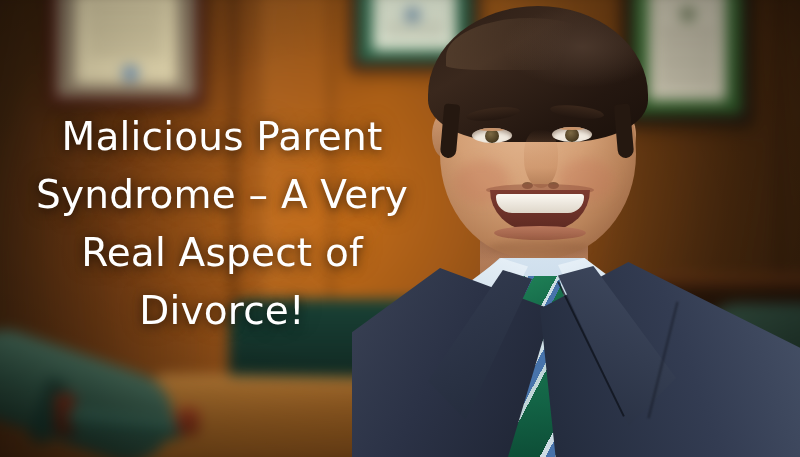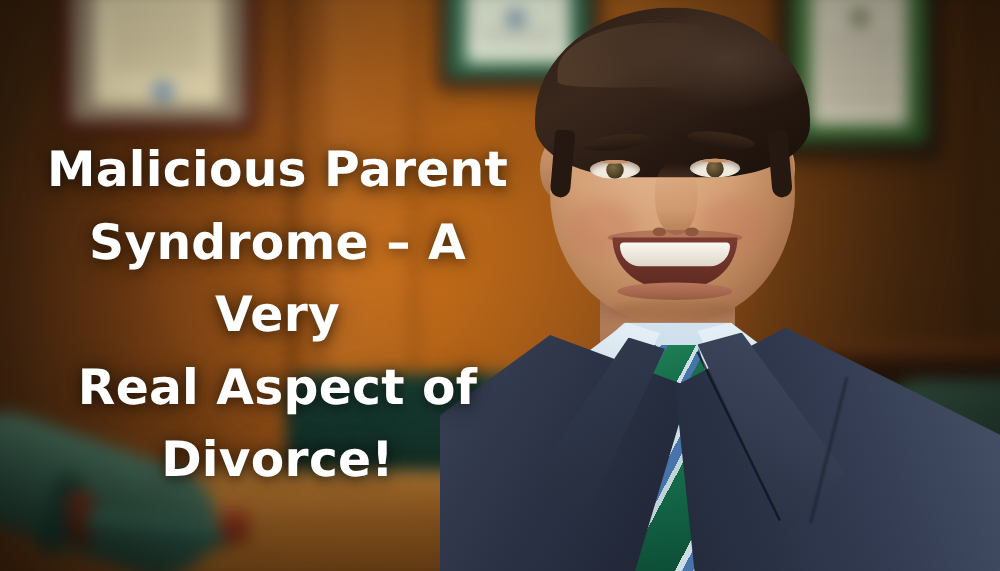--- a/index.html
+++ b/index.html
@@ -211,21 +211,21 @@
     clip-path:polygon(0% 6%,30% 0%,100% 70%,60% 100%);}
   .lapel-seam{position:absolute;left:228px;top:274px;width:2px;height:150px;
     transform:rotate(-26deg);background:rgba(14,18,26,.75);}
   .shoulder-seam{position:absolute;left:300px;top:300px;width:2px;height:120px;
     transform:rotate(14deg);background:rgba(16,20,30,.55);filter:blur(1px);}
 
   
   .headline{
     position:absolute;left:16px;top:108px;width:412px;
     text-align:center;color:#ffffff;
-    font-size:39px;font-weight:700;line-height:58px;letter-spacing:.2px;
+    font-size:39px;font-weight:400;line-height:58px;letter-spacing:.2px;
     text-shadow:0 2px 10px rgba(0,0,0,.55),0 0 22px rgba(0,0,0,.35);
     white-space:pre-line;
   }
 </style>
 </head>
 <body>
 
 <div class="stage">
 
   <div class="bg">

